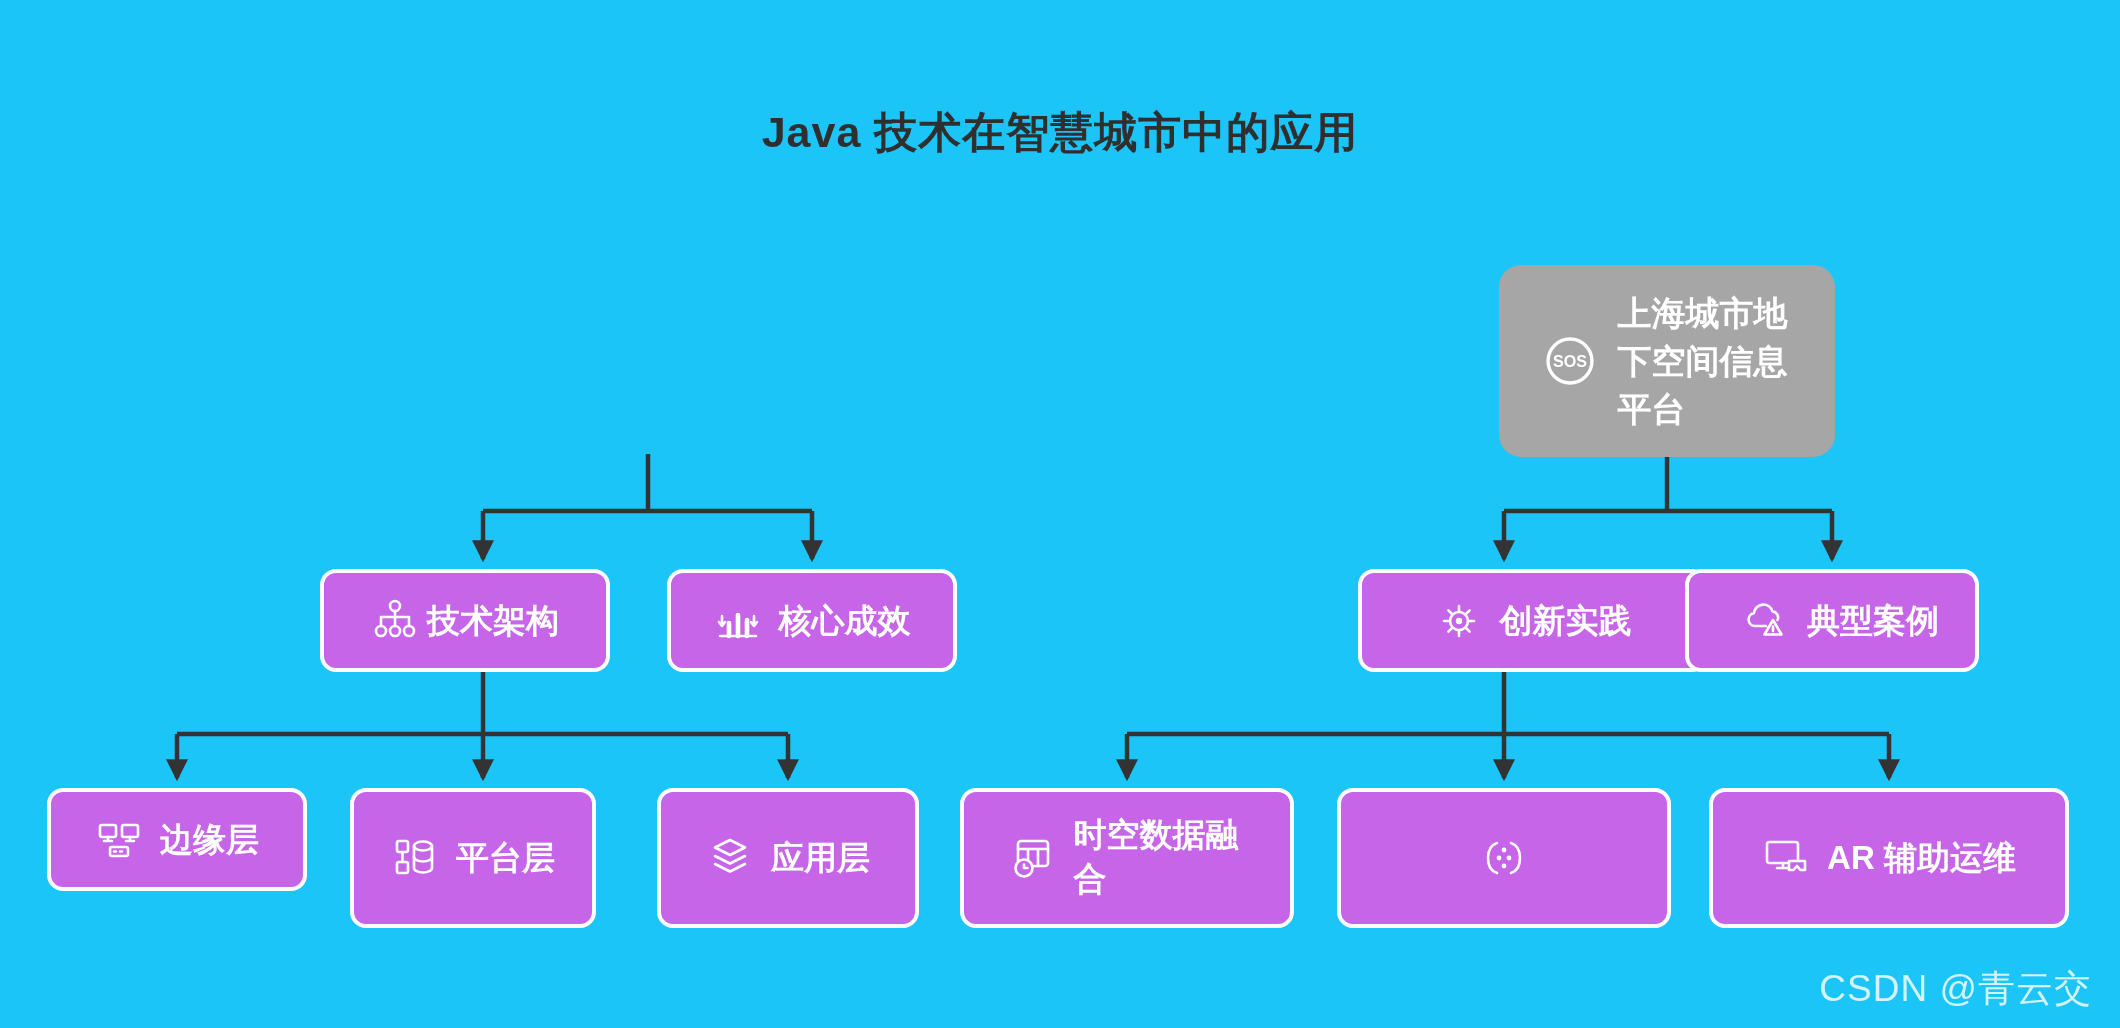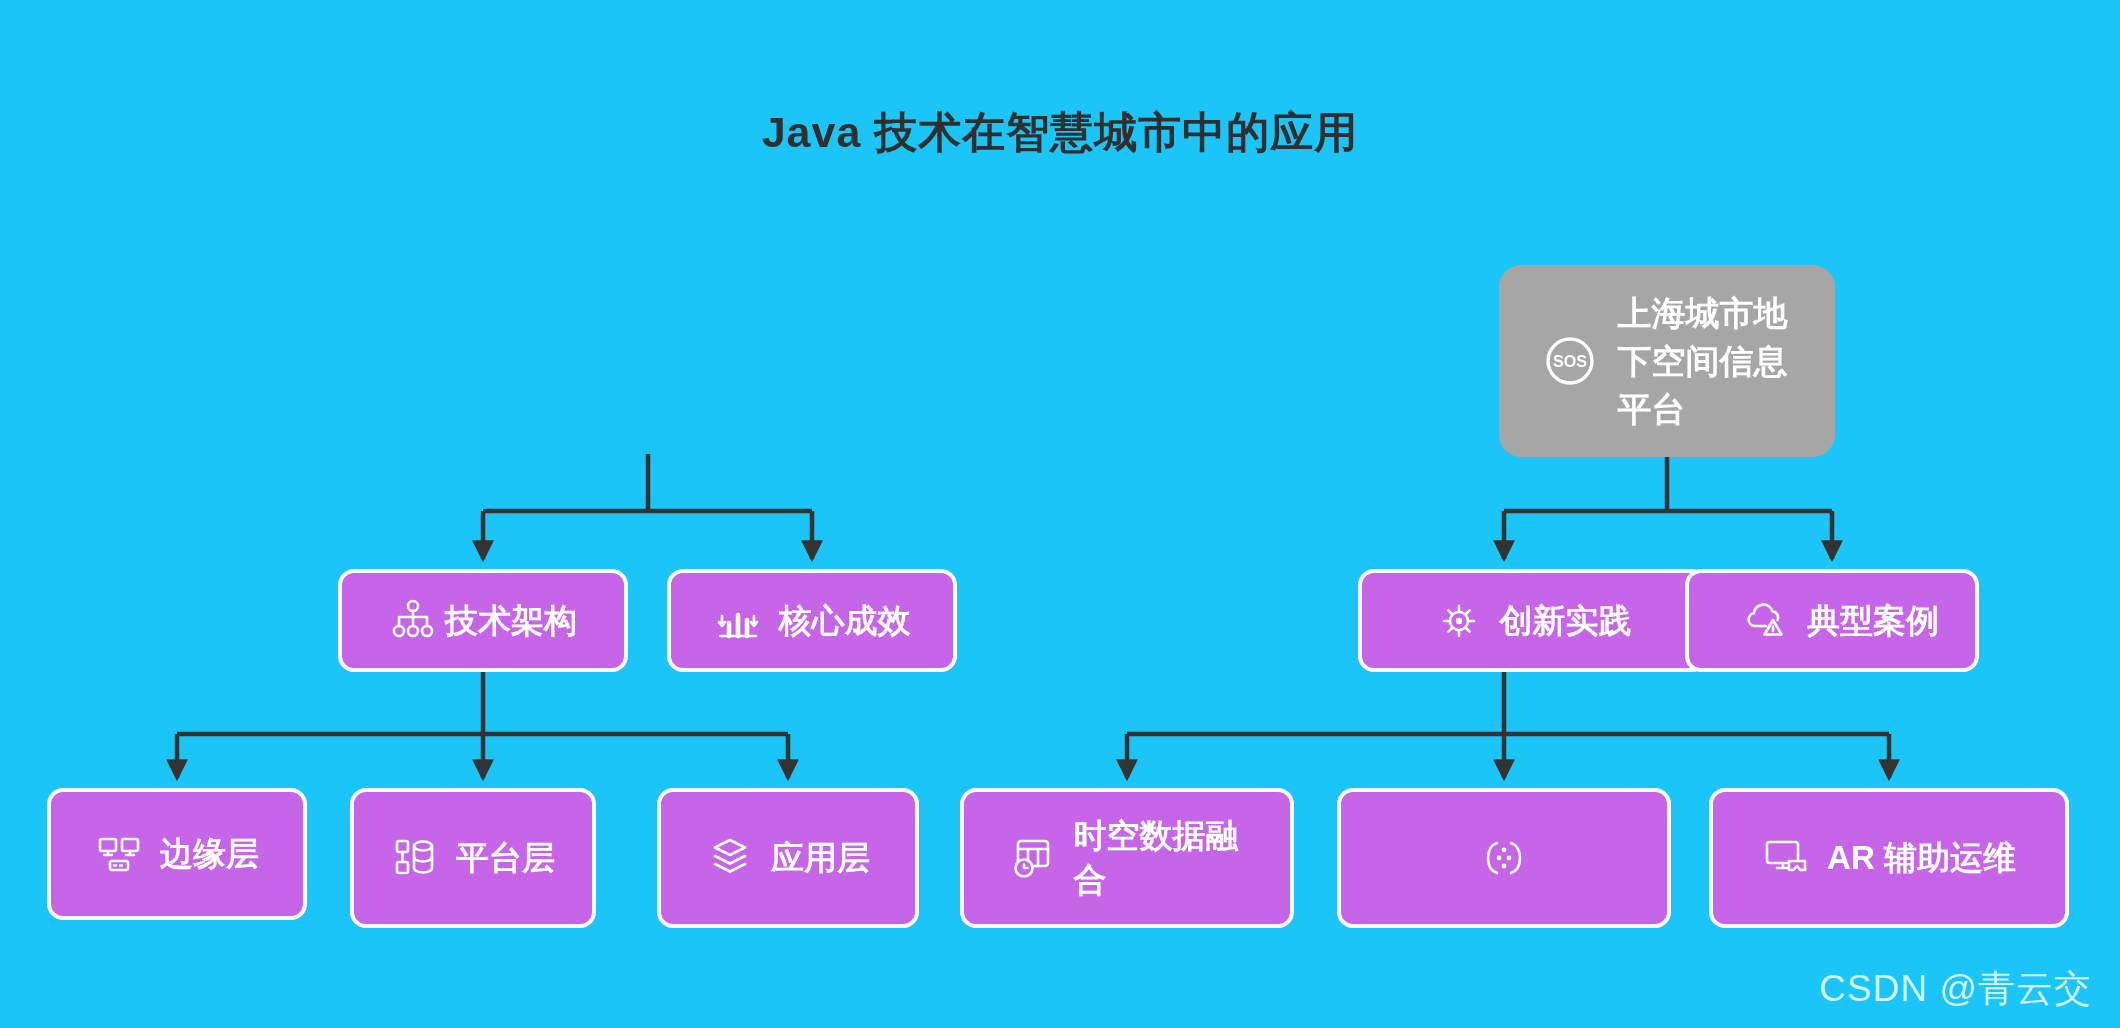--- a/index.html
+++ b/index.html
@@ -124,21 +124,21 @@
     <path class="connector-line" d="M1504 511 V559" marker-end="url(#arrow)"></path>
     <path class="connector-line" d="M1832 511 V559" marker-end="url(#arrow)"></path>
 
     <path class="connector-line" d="M1504 672 V734 M1127 734 H1889"></path>
     <path class="connector-line" d="M1127 734 V778" marker-end="url(#arrow)"></path>
     <path class="connector-line" d="M1504 734 V778" marker-end="url(#arrow)"></path>
     <path class="connector-line" d="M1889 734 V778" marker-end="url(#arrow)"></path>
   </svg>
 
 
-  <div class="node purple-node" style="left:338px; top:569px; width:290px; height:103px;gap:8px;">
+  <div class="node purple-node" style="left:320px; top:569px; width:290px; height:103px;gap:8px;">
     <span class="icon icon-sm">
       <svg viewBox="0 0 48 48">
         <circle cx="24" cy="9" r="5"></circle>
         <path d="M24 14 v6 M10 20 H38 M10 20 v9 M24 20 v9 M38 20 v9"></path>
         <circle cx="10" cy="34" r="5"></circle>
         <circle cx="24" cy="34" r="5"></circle>
         <circle cx="38" cy="34" r="5"></circle>
       </svg>
     </span>
     <span class="label">技术架构</span>
@@ -151,21 +151,21 @@
         <path class="thick" d="M15 39 v-13"></path>
         <path class="thick" d="M24 39 v-21"></path>
         <path class="thick" d="M33 39 v-16"></path>
         <path d="M8 19 v9 M5 25 l3 4 3 -4"></path>
         <path d="M40 19 v9 M37 25 l3 4 3 -4"></path>
       </svg>
     </span>
     <span class="label">核心成效</span>
   </div>
 
-  <div class="node purple-node" style="left:47px; top:788px; width:260px; height:132px;">
+  <div class="node purple-node" style="left:47px; top:788px; width:260px; height:103px;">
     <span class="icon icon-sm">
       <svg viewBox="0 0 48 48">
         <rect x="5" y="9" width="16" height="12" rx="2"></rect>
         <path d="M13 21 v3 M9 25 h8"></path>
         <rect x="27" y="9" width="16" height="12" rx="2"></rect>
         <path d="M35 21 v3 M31 25 h8"></path>
         <rect x="15" y="31" width="18" height="9" rx="2"></rect>
         <path d="M19 35.5 h2 M25 35.5 h2"></path>
       </svg>
     </span>
@@ -223,21 +223,21 @@
       <svg viewBox="0 0 48 48">
         <path d="M24 29 H13 a6.5 6.5 0 0 1 -1 -12.9 A9.5 9.5 0 0 1 30.6 14.5 A6 6 0 0 1 35.5 23"></path>
         <path d="M31 23 l8.5 14.5 h-17 z"></path>
         <path d="M31 29.5 v4.5"></path>
         <circle cx="31" cy="36.8" r="1" class="fill"></circle>
       </svg>
     </span>
     <span class="label">典型案例</span>
   </div>
 
-  <div class="node purple-node" style="left:960px; top:788px; width:334px; height:140px;">
+  <div class="node purple-node" style="left:960px; top:788px; width:334px; height:140px;font-family:Liberation Serif, serif;">
     <span class="icon icon-sm">
       <svg viewBox="0 0 48 48">
         <rect x="9" y="7" width="30" height="25" rx="3"></rect>
         <path d="M9 15 h30 M19 15 v17 M29 15 v17"></path>
         <circle cx="15" cy="34" r="8.5" class="node-fill"></circle>
         <path d="M15 30.5 v3.5 h3.5"></path>
       </svg>
     </span>
     <span class="label label-narrow">时空数据融合</span>
   </div>

